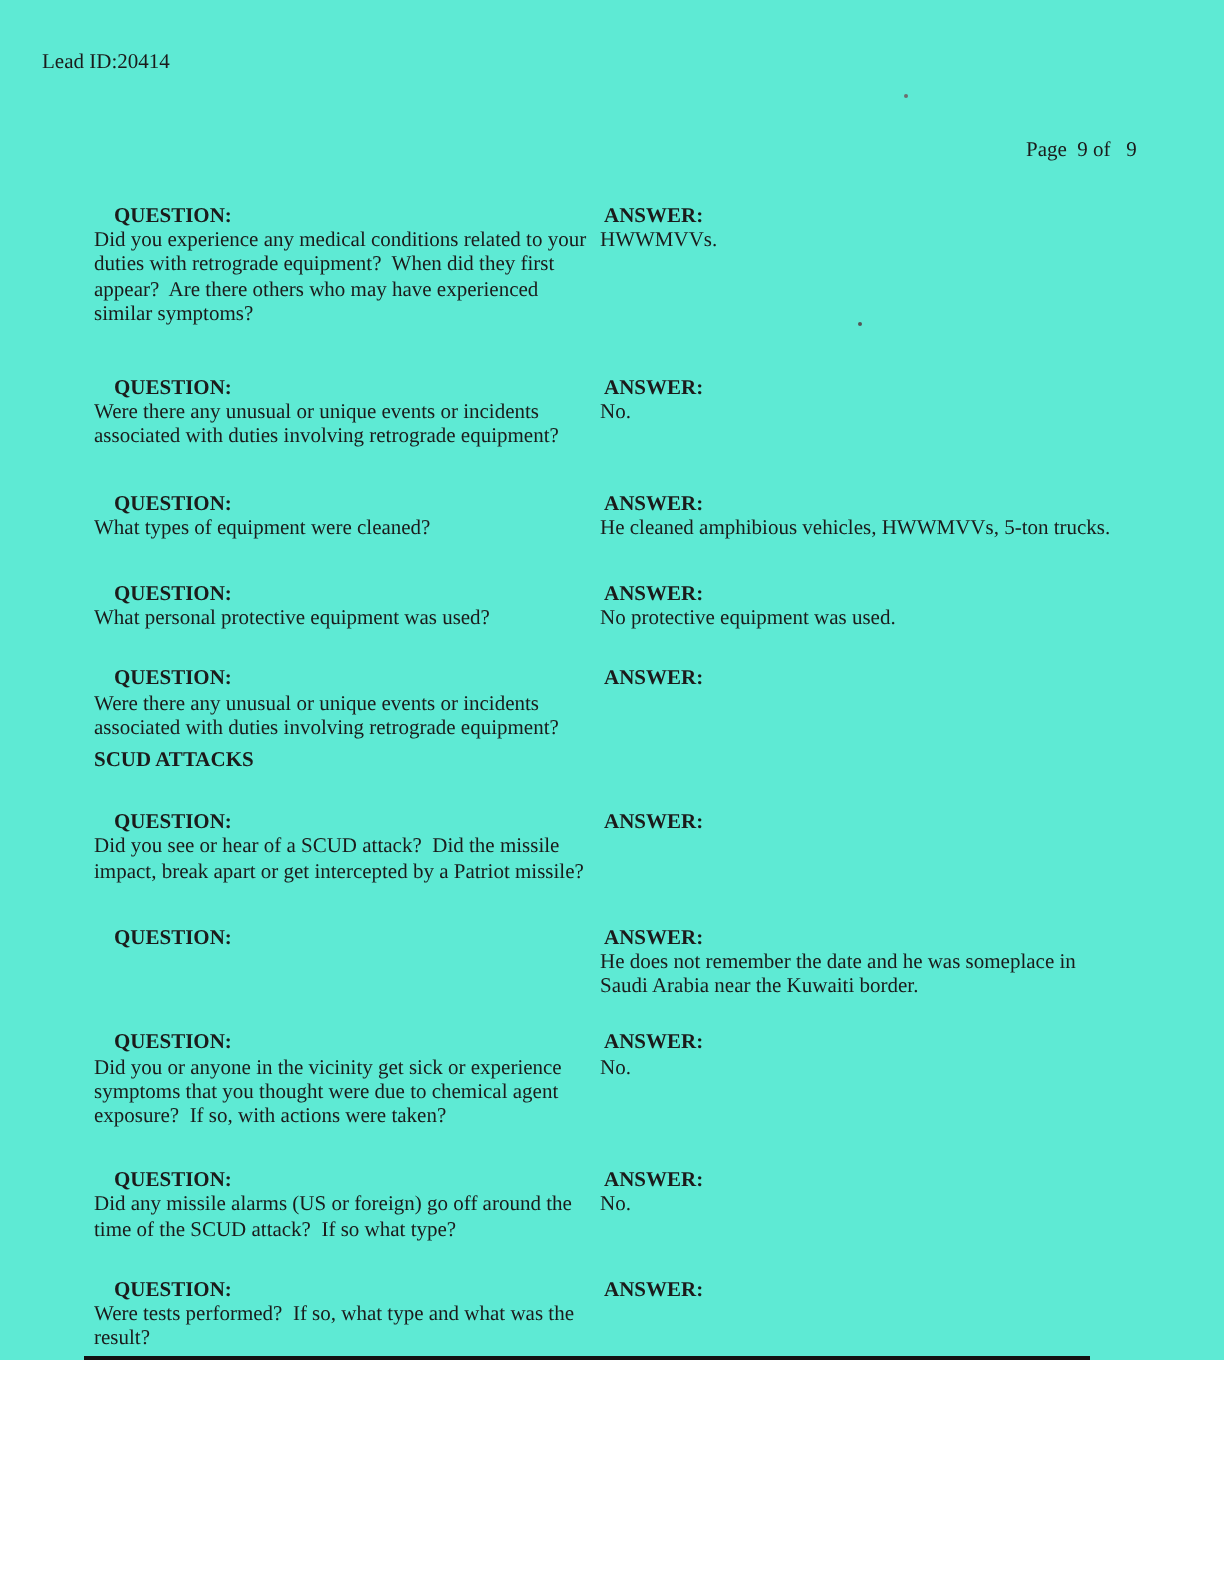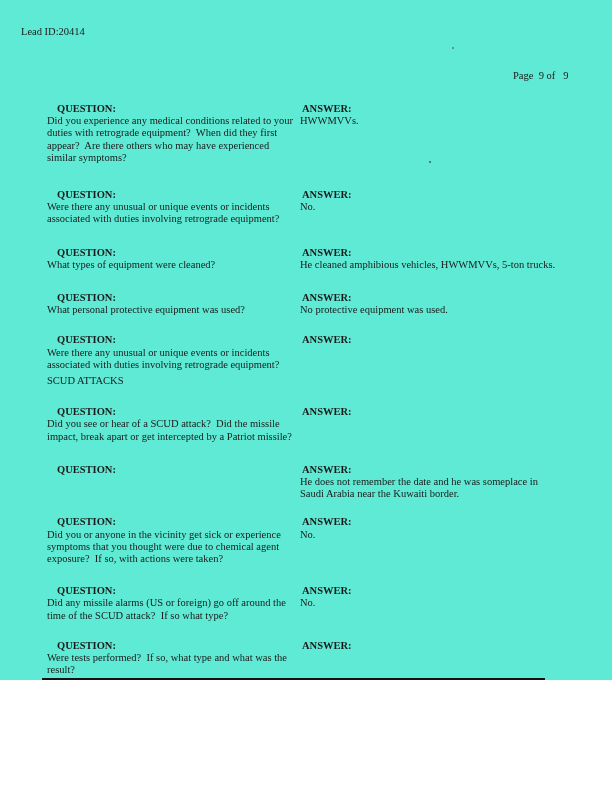--- a/index.html
+++ b/index.html
@@ -29,21 +29,21 @@
 
   .mb9 { margin-bottom: 9px; }
   .mb5 { margin-bottom: 5px; }
   .mb4 { margin-bottom: 4px; }
   .mb3 { margin-bottom: 3px; }
   .mb2 { margin-bottom: 2px; }
   .mb0 { margin-bottom: 0; }
 
   .section-heading {
     margin-left: 47px;
-    font-weight: normal;
+    font-weight: bold;
   }
   .rule {
     margin-left: 42px;
     margin-top: 1px;
     width: 503px;
     height: 4px;
     background: linear-gradient(#121212 0 55%, #f2f2f2 55% 68%, #121212 68% 100%);
   }
   .additional-leads {
     margin-left: 44px;

